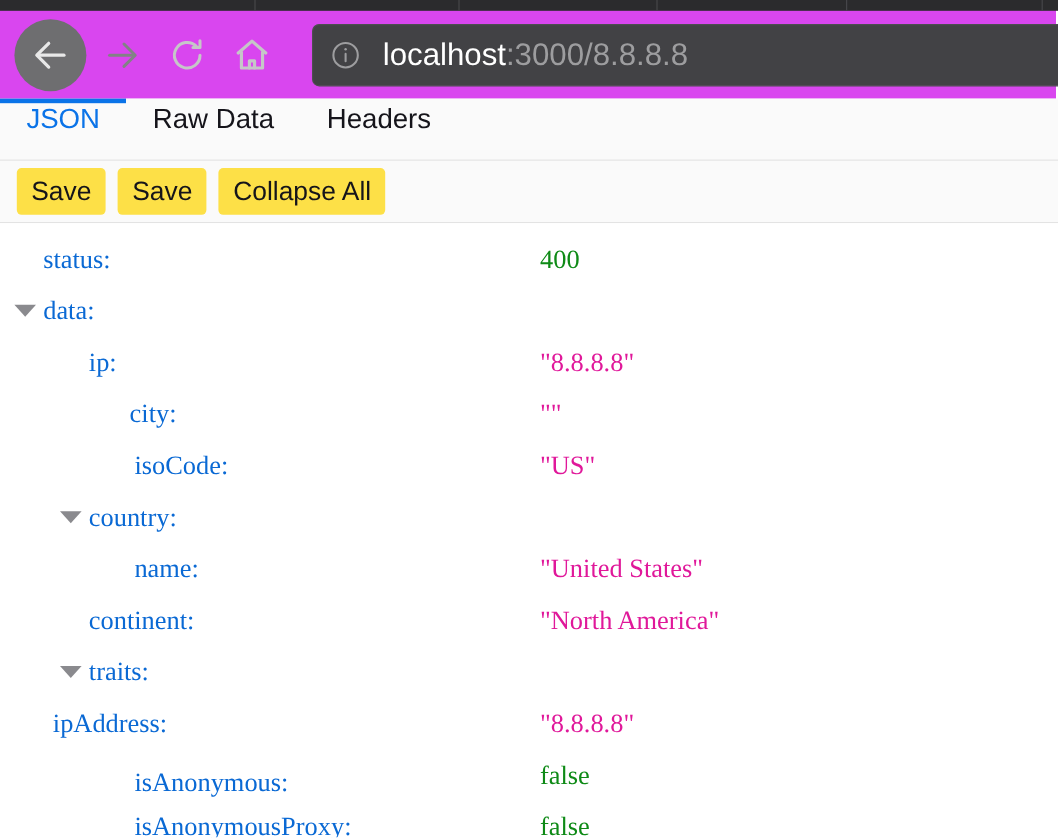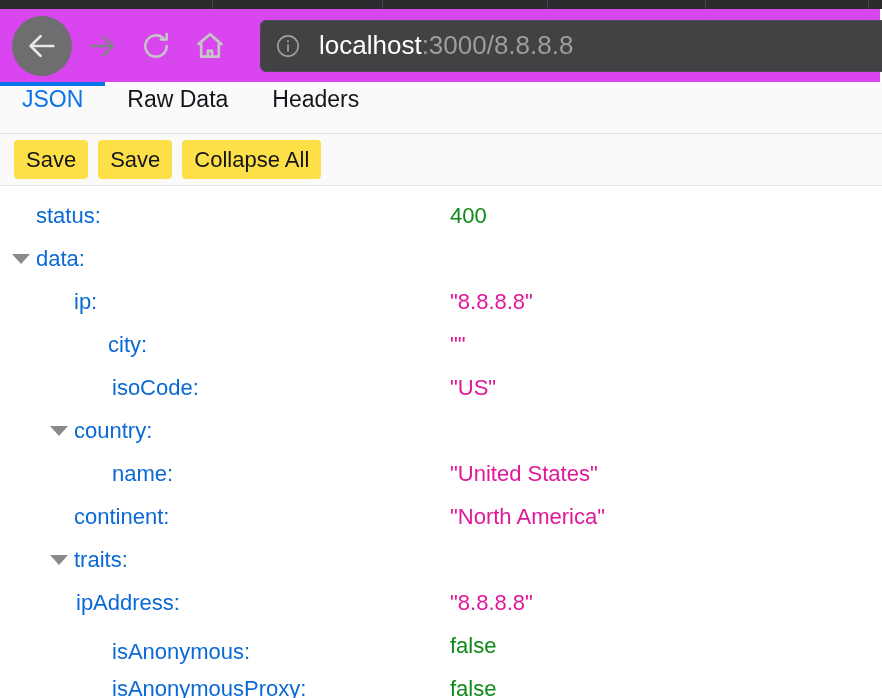--- a/index.html
+++ b/index.html
@@ -123,21 +123,21 @@
     overflow:hidden;
     position:relative;
     padding-top:8px;
     background:#ffffff;
   }
 
   .json-row {
     height:43px;
     display:flex;
     align-items:center;
-    font-family:Liberation Sans, sans-serif;
+    font-family:Liberation Serif, serif;
     font-size:22px;
     white-space:nowrap;
   }
   .row-label-cell {
     width:450px;
     flex:0 0 450px;
     display:flex;
     align-items:center;
     position:relative;
   }
@@ -275,21 +275,21 @@
         <span class="val-string">"North America"</span>
       </div>
       <div class="json-row">
         <div class="row-label-cell">
           <span class="twisty" style="left: 50px;"></span>
           <span class="key" style="margin-left: 74px;">traits:</span>
         </div>
       </div>
       <div class="json-row">
         <div class="row-label-cell">
-          <span class="key" style="margin-left: 76px;">ipAddress:</span>
+          <span class="key" style="margin-left: 44px;">ipAddress:</span>
         </div>
         <span class="val-string">"8.8.8.8"</span>
       </div>
       <div class="json-row">
         <div class="row-label-cell">
           <span class="key" style="margin-left: 112px; margin-top: 12px;">isAnonymous:</span>
         </div>
         <span class="val-boolean">false</span>
       </div>
       <div class="json-row">

